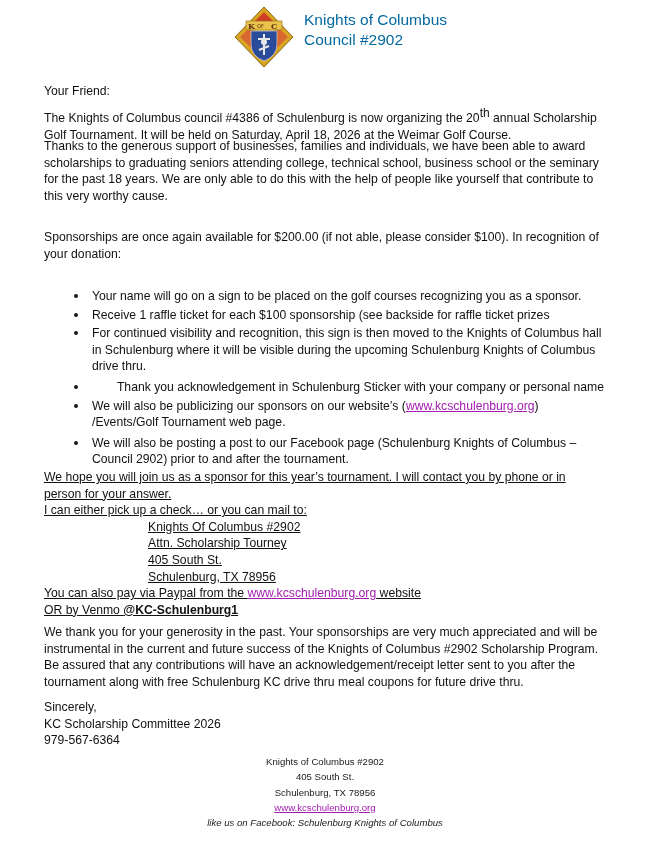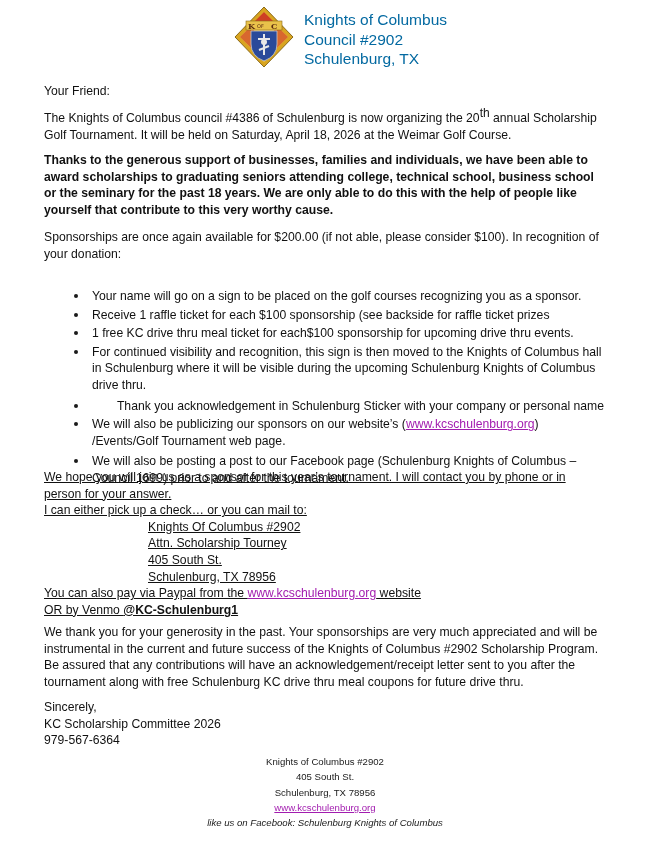--- a/index.html
+++ b/index.html
@@ -53,48 +53,46 @@
       <text x="23" y="22" font-family="DejaVu Sans, sans-serif" font-size="5" fill="#5a2a10">OF</text>
       <text x="37" y="23" font-family="DejaVu Serif, serif" font-size="8" font-weight="bold" fill="#5a2a10">C</text>
 
       <path d="M17,25 L43,25 L43,38 Q43,50 30,55 Q17,50 17,38 Z" fill="#2a4a9a" stroke="#c9c9c9" stroke-width="0.8"></path>
       <path d="M24,33 L36,33 M30,28 L30,49 M25,44 L35,40" stroke="#e8e8e8" stroke-width="2" fill="none"></path>
       <circle cx="30" cy="36" r="3" fill="#e8e8e8"></circle>
     </svg>
     <div class="header-text">
       <div>Knights of Columbus</div>
       <div>Council #2902</div>
-      <div>Schulenburg, TX</div>
     </div>
   </div>
 
   <div class="para" style="top:83px;">
     <p>Your Friend:</p>
   </div>
 
   <div class="para" style="top:110px;">
     <p><span>The Knights of Columbus council #4386 of Schulenburg is now organizing the 20</span><sup>th</sup><span> annual Scholarship Golf Tournament.   It will be held on Saturday, April 18, 2026 at the Weimar Golf Course.</span></p>
   </div>
 
-  <div class="para" style="top:152px;font-weight:bold;">
+  <div class="para" style="top:138px;">
     <p>Thanks to the generous support of businesses, families and individuals, we have been able to award scholarships to graduating seniors attending college, technical school, business school or the seminary for the past 18 years.  We are only able to do this with the help of people like yourself that contribute to this very worthy cause.</p>
   </div>
 
   <div class="para" style="top:229px;">
     <p>Sponsorships are once again available for $200.00 (if not able, please consider $100).  In recognition of your donation:</p>
   </div>
 
   <ul class="bullets" style="top:288px;">
     <li><span class="dot"></span><span>Your name will go on a sign to be placed on the golf courses recognizing you as a sponsor.</span></li>
     <li class="gap"><span class="dot"></span><span>Receive 1 raffle ticket for each $100 sponsorship (see backside for raffle ticket prizes</span></li>
-    <li class="gap"><span class="dot"></span><span>1 free KC drive thru meal ticket for each$100 sponsorship for upcoming drive thru events.</span></li>
     <li class="gap"><span class="dot"></span><span>For continued visibility and recognition, this sign is then moved to the Knights of Columbus hall in Schulenburg where it will be visible during the upcoming Schulenburg Knights of Columbus drive thru.</span></li>
     <li class="gap" style="margin-top:4px;text-align:right;"><span class="dot"></span><span>Thank you acknowledgement in Schulenburg Sticker with your company or personal name</span></li>
     <li class="gap"><span class="dot"></span><span> We will also be publicizing our sponsors on our website’s (</span><a class="link">www.kcschulenburg.org</a><span>) /Events/Golf Tournament web page.</span></li>
-    <li class="gap" style="margin-top:4px;"><span class="dot"></span><span> We will also be posting a post to our Facebook page (Schulenburg Knights of Columbus – Council 1699) prior to and after the tournament.</span></li>
+    <li class="gap" style="margin-top:4px;"><span class="dot"></span><span> We will also be posting a post to our Facebook page (Schulenburg Knights of Columbus – Council 2902) prior to and after the tournament.</span></li>
   </ul>
 
   <div class="para" style="top:469px;text-decoration:underline;">
     <p>We hope you will join us as a sponsor for this year’s tournament.   I will contact you by phone or in person for your answer.</p>
     <p>I can either pick up a check… or you can mail to:</p>
     <div class="addr">
       <div>Knights Of Columbus #2902</div>
       <div>Attn.  Scholarship Tourney</div>
       <div>405 South St.</div>
       <div>Schulenburg, TX 78956</div>

